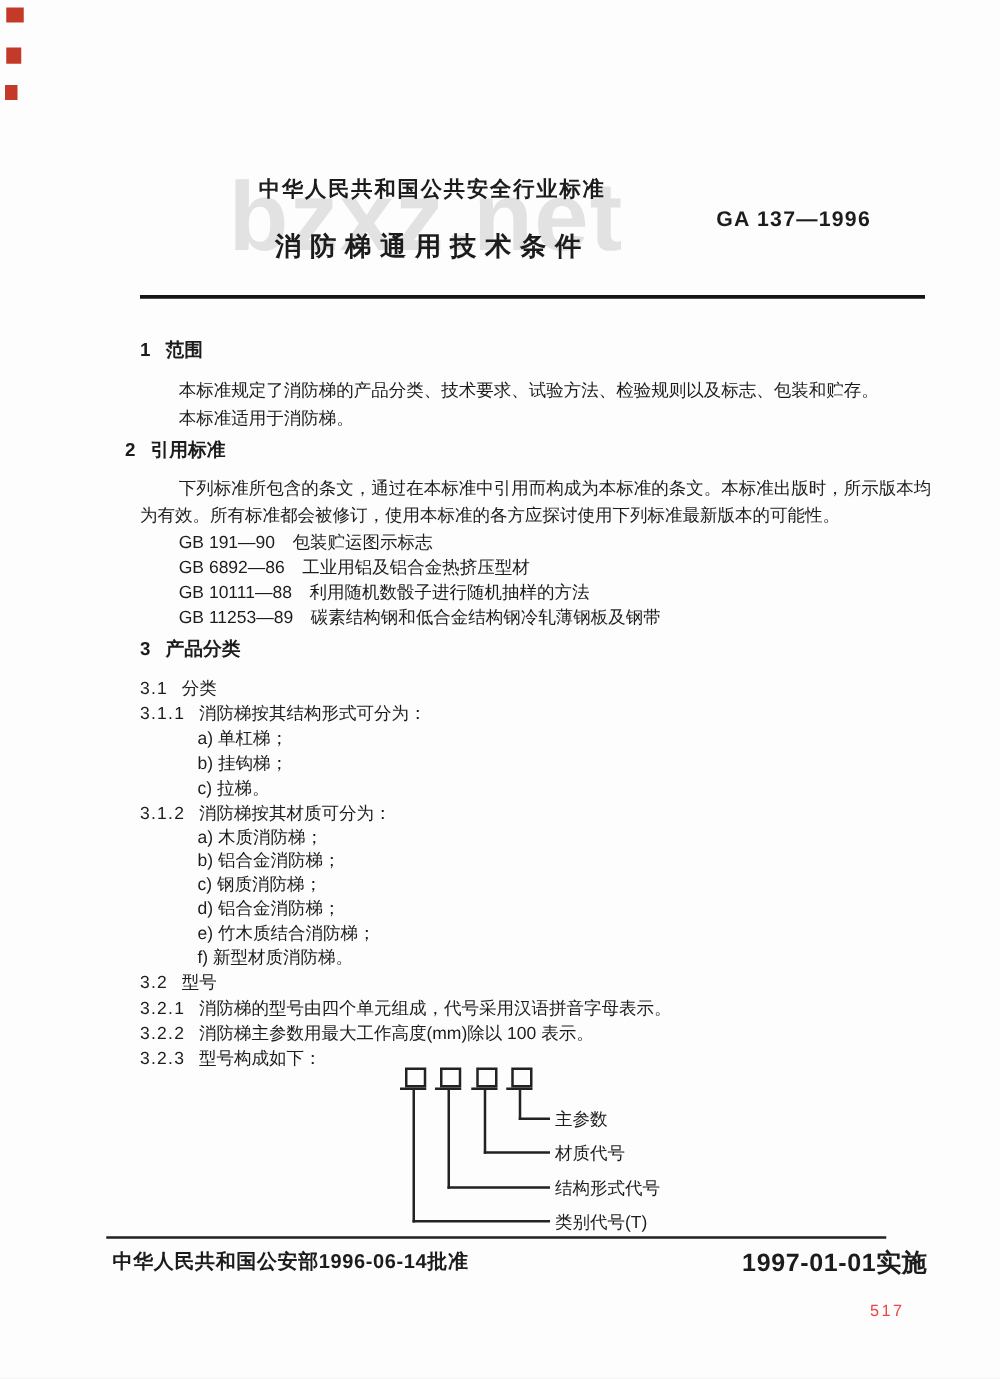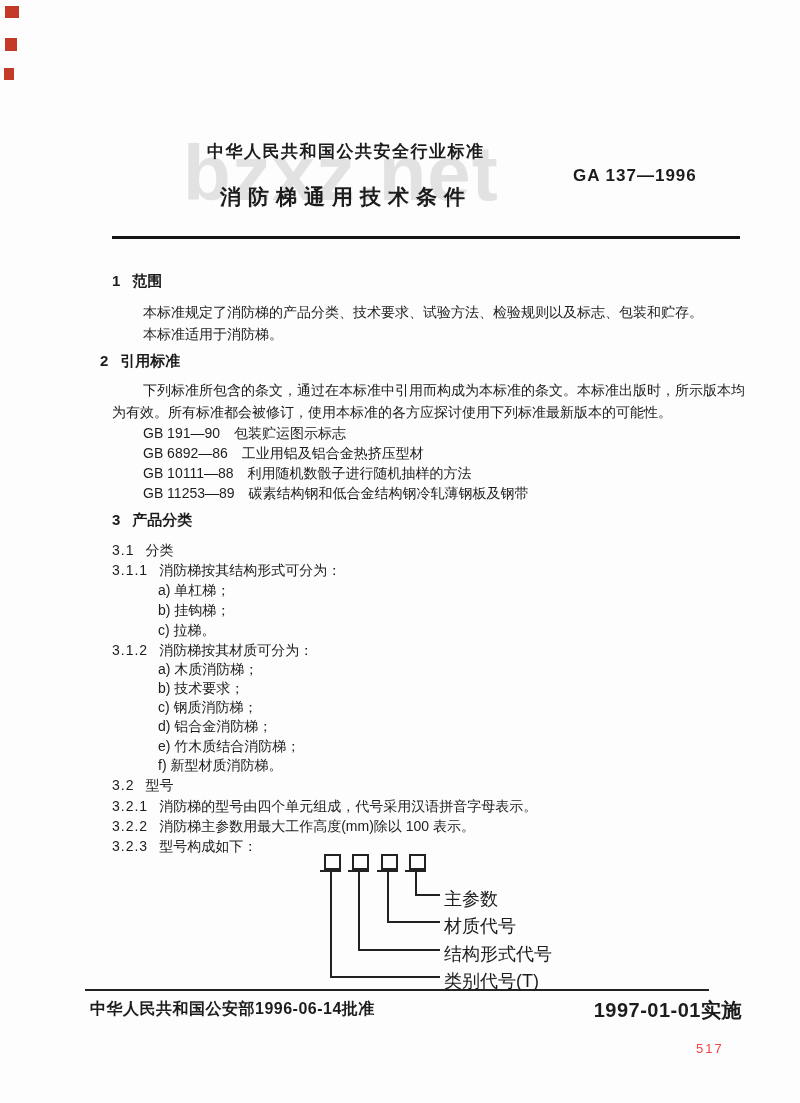--- a/index.html
+++ b/index.html
@@ -27,21 +27,21 @@
   
   .ln{font-size:14px;line-height:18px;z-index:2;}
   .hd{font-weight:bold;font-size:15px;}
   .num{display:inline-block;margin-right:11px;letter-spacing:1px;}
   .gb-name{margin-left:14px;}
   
   .dg-box{position:absolute;width:13px;height:12px;border:2px solid #222;background:#fdfdfd;z-index:2;}
   .dg-bar{position:absolute;width:21px;height:2px;background:#222;z-index:2;}
   .dg-v{position:absolute;width:2px;background:#222;z-index:2;}
   .dg-h{position:absolute;height:2px;background:#222;z-index:2;}
-  .dg-label{position:absolute;font-size:18px;white-space:nowrap;z-index:2;}
+  .dg-label{position:absolute;font-size:14px;white-space:nowrap;z-index:2;}
   
   .rule-bottom{left:85px;top:989px;width:624px;height:2px;background:#222;}
   .approval{left:90px;top:999px;font-size:16px;font-weight:bold;letter-spacing:0.5px;}
   .implement{right:58px;top:997px;font-size:20px;font-weight:bold;letter-spacing:0.5px;}
   .page-num{left:696px;top:1041px;font-size:13px;color:#ef4444;letter-spacing:2px;}
   
   .red-mark{position:absolute;background:var(--mark-red,#c43a28);z-index:3;}
   .rm1{left:5px;top:6px;width:14px;height:12px;}
   .rm2{left:5px;top:38px;width:12px;height:13px;}
   .rm3{left:4px;top:68px;width:10px;height:12px;}
@@ -98,21 +98,21 @@
     <span class="num">3.1.1</span><span>消防梯按其结构形式可分为：</span>
   </div>
   <div class="abs ln" style="left:158px;top:581px;">a) 单杠梯；</div>
   <div class="abs ln" style="left:158px;top:601px;">b) 挂钩梯；</div>
   <div class="abs ln" style="left:158px;top:621px;">c) 拉梯。</div>
 
   <div class="abs ln" style="left:112px;top:641px;">
     <span class="num">3.1.2</span><span>消防梯按其材质可分为：</span>
   </div>
   <div class="abs ln" style="left:158px;top:660px;">a) 木质消防梯；</div>
-  <div class="abs ln" style="left:158px;top:679px;">b) 技术要求；</div>
+  <div class="abs ln" style="left:158px;top:679px;">b) 铝合金消防梯；</div>
   <div class="abs ln" style="left:158px;top:698px;">c) 钢质消防梯；</div>
   <div class="abs ln" style="left:158px;top:717px;">d) 铝合金消防梯；</div>
   <div class="abs ln" style="left:158px;top:737px;">e) 竹木质结合消防梯；</div>
   <div class="abs ln" style="left:158px;top:756px;">f) 新型材质消防梯。</div>
 
   <div class="abs ln" style="left:112px;top:776px;">
     <span class="num">3.2</span><span>型号</span>
   </div>
   <div class="abs ln" style="left:112px;top:797px;">
     <span class="num">3.2.1</span><span>消防梯的型号由四个单元组成，代号采用汉语拼音字母表示。</span>

